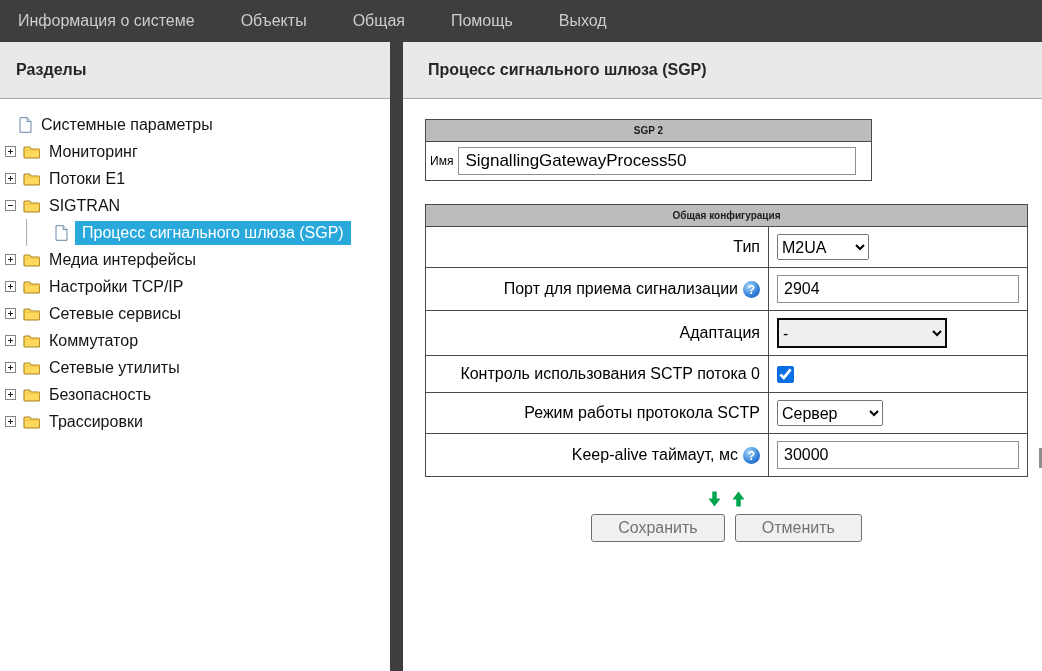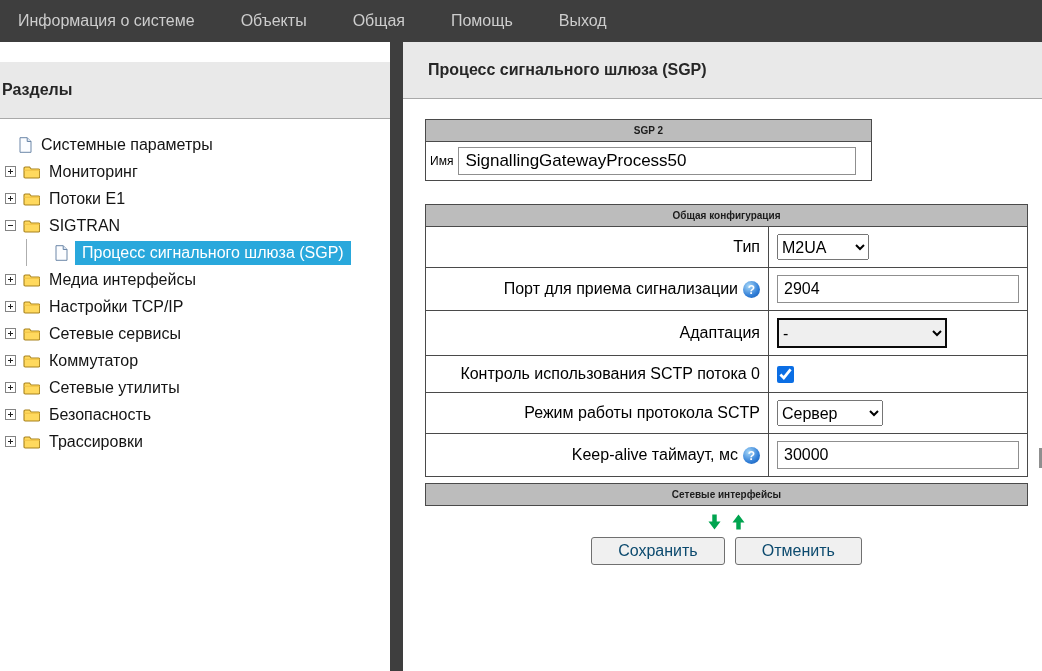--- a/index.html
+++ b/index.html
@@ -17,21 +17,21 @@
   .layout { display: flex; height: 629px; }
   .sidebar { width: 390px; background: #fff; display: flex; flex-direction: column; }
   .divider { width: 13px; background: #3e3e3e; flex: 0 0 auto; }
   .main { flex: 1; background: #fff; display: flex; flex-direction: column; }
 
   .pane-header {
     height: 57px; background: #e9e9e9; border-bottom: 1px solid #a9a9a9;
     display: flex; align-items: center;
     font-weight: bold; font-size: 16px; color: #262626; flex: 0 0 auto;
   }
-  .sidebar .pane-header { padding-left: 2px; margin-top: 20px; }
+  .sidebar .pane-header { padding-left: 16px; }
   .main .pane-header { padding-left: 25px; }
 
   
   .tree { padding-top: 12px; }
   .tree-item {
     display: flex; align-items: center; height: 27px;
     font-size: 16px; color: #141414; cursor: pointer; padding-left: 5px;
     white-space: nowrap;
   }
   .exp {
@@ -99,21 +99,21 @@
   table.ifc { margin-top: 6px; }
   .ifc td.val { font-size: 16px; padding: 11px 8px; text-align: left; }
   .ifc td.icn { width: 31px; text-align: center; padding: 2px; }
   svg.edit { width: 21px; height: 21px; cursor: pointer; vertical-align: middle; }
 
   .arrows { width: 603px; text-align: center; margin-top: 8px; height: 17px; }
   svg.arrow { width: 13px; height: 16px; margin: 0 3px; cursor: pointer; }
 
   .btns { width: 603px; display: flex; justify-content: center; gap: 10px; margin-top: 6px; }
   .btns button {
-    font-family: "Liberation Sans", sans-serif; font-size: 16px; color: #0c4a6e;
+    font-family: "Liberation Sans", sans-serif; font-size: 16px; color: #737373;
     padding: 4px 26px; background: #f0f0f0; border: 1px solid #707070;
     border-radius: 3px; cursor: pointer;
   }
 
   .scroll-mark { position: absolute; right: 0; top: 448px; width: 3px; height: 20px; background: #8f8f8f; }
 </style>
 </head>
 <body>
 
 <svg width="0" height="0" style="position:absolute" aria-hidden="true">
@@ -310,23 +310,20 @@
           </td>
           <td class="ctl">
             <input class="num" type="text" value="30000" style="">
           </td>
         </tr>
       </tbody>
         </table>
 
       <table class="tbl ifc">
         <tbody>
-            <tr>
-          <th class="hdr" colspan="3">Сетевые интерфейсы</th>
-        </tr>
       </tbody>
         </table>
 
       <div class="arrows">
         <svg class="arrow" viewBox="0 0 14 16">
           <path d="M4.6 0 h4.8 v7.5 h4.1 L7 16 0.5 7.5 h4.1 z" fill="#00A44F"></path>
         </svg>
         <svg class="arrow" viewBox="0 0 14 16">
           <path d="M7 0 L13.5 8.5 h-4.1 V16 H4.6 V8.5 H0.5 z" fill="#00A44F"></path>
         </svg>

